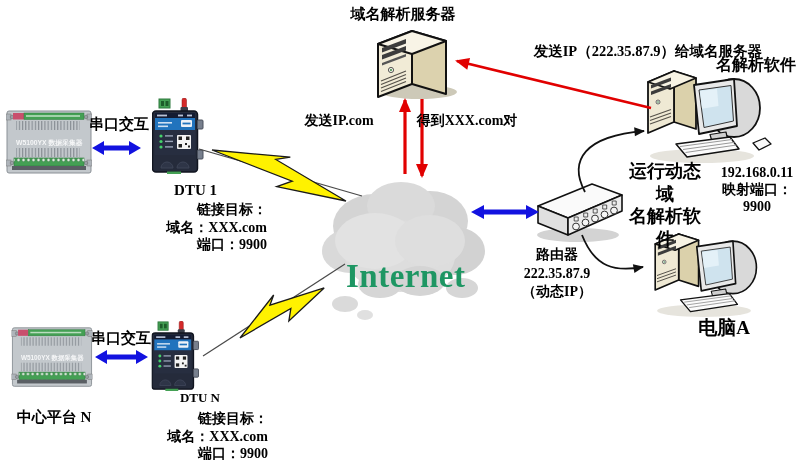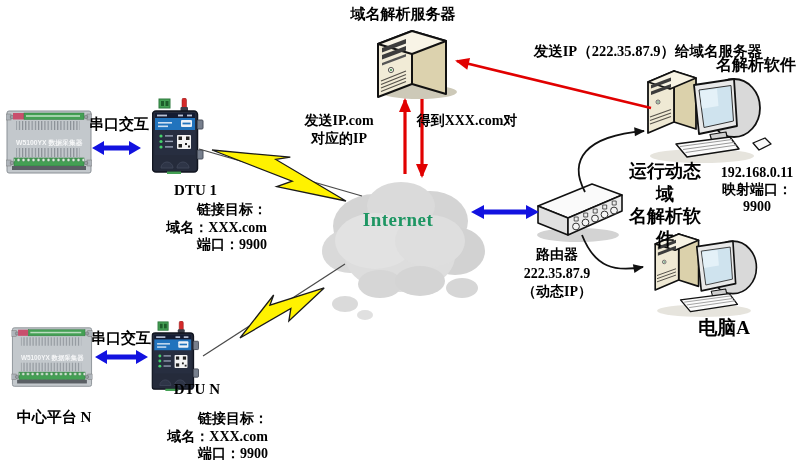--- a/index.html
+++ b/index.html
@@ -3,21 +3,21 @@
 <meta charset="utf-8">
 <style>
   html,body{margin:0;padding:0;background:#fff;}
   .stage{position:relative;width:800px;height:467px;background:#fff;overflow:hidden;
          font-family:"Liberation Serif","DejaVu Serif",serif;}
   .dev{position:absolute;z-index:2;}
   .conn{position:absolute;left:0;top:0;z-index:3;}
   .cloudlayer{position:absolute;z-index:1;}
   .lbl{position:absolute;z-index:4;color:#000000;font-weight:bold;text-align:center;line-height:1.25;}
   .lbl.left{text-align:right;}
-  .internet{color:#1e9663;font-size:19px;letter-spacing:.5px;}
+  .internet{color:#1e9663;font-size:33px;letter-spacing:.5px;margin-top:48px;}
   svg text{font-family:"Liberation Sans","DejaVu Sans",sans-serif;}
 </style>
 </head>
 <body>
 
 <div class="stage">
 
   <svg width="0" height="0" style="position:absolute" aria-hidden="true">
     <defs>
       <pattern id="pins" width="3.2" height="9" patternUnits="userSpaceOnUse">
@@ -225,40 +225,39 @@
   <svg class="dev" style="left:750px;top:136px" width="24" height="16" viewBox="0 0 24 16">
     <path d="M3,7 L15,2 L21,8 L9,14 Z" fill="#fafafa" stroke="#111" stroke-width="1.3" stroke-linejoin="round"></path>
   </svg>
 
   <div class="lbl" style="left:340px;top:5px;width:126px;font-size:15px">域名解析服务器</div>
 
   <div class="lbl left" style="left:452px;top:42px;width:310px;font-size:14.5px">发送IP（222.35.87.9）给域名服务器</div>
 
   <div class="lbl" style="left:283px;top:112px;width:112px;font-size:14px">
     <div>发送IP.com</div>
-    <div>对应的IP</div>
   </div>
 
   <div class="lbl" style="left:396px;top:112px;width:142px;font-size:14px">
     <div>得到XXX.com对</div>
   </div>
 
   <div class="lbl" style="left:88px;top:115px;width:62px;font-size:15px">串口交互</div>
   <div class="lbl" style="left:90px;top:329px;width:62px;font-size:15px">串口交互</div>
 
   <div class="lbl" style="left:8px;top:408px;width:92px;font-size:15px">中心平台 N</div>
 
   <div class="lbl left" style="left:157px;top:181px;width:60px;font-size:15px">DTU 1</div>
   <div class="lbl left" style="left:155px;top:201px;width:112px;font-size:14px;line-height:17.5px">
     <div>链接目标：</div>
     <div>域名：XXX.com</div>
     <div>端口：9900</div>
   </div>
 
-  <div class="lbl left" style="left:160px;top:380px;width:60px;font-size:15px">DTU N</div>
+  <div class="lbl left" style="left:160px;top:390px;width:60px;font-size:13px">DTU N</div>
   <div class="lbl left" style="left:156px;top:410px;width:112px;font-size:14px;line-height:17.5px">
     <div>链接目标：</div>
     <div>域名：XXX.com</div>
     <div>端口：9900</div>
   </div>
 
   <div class="lbl internet" style="left:346px;top:208px;width:104px">Internet</div>
 
   <div class="lbl" style="left:510px;top:246px;width:94px;font-size:14px;line-height:18.5px">
     <div>路由器</div>

